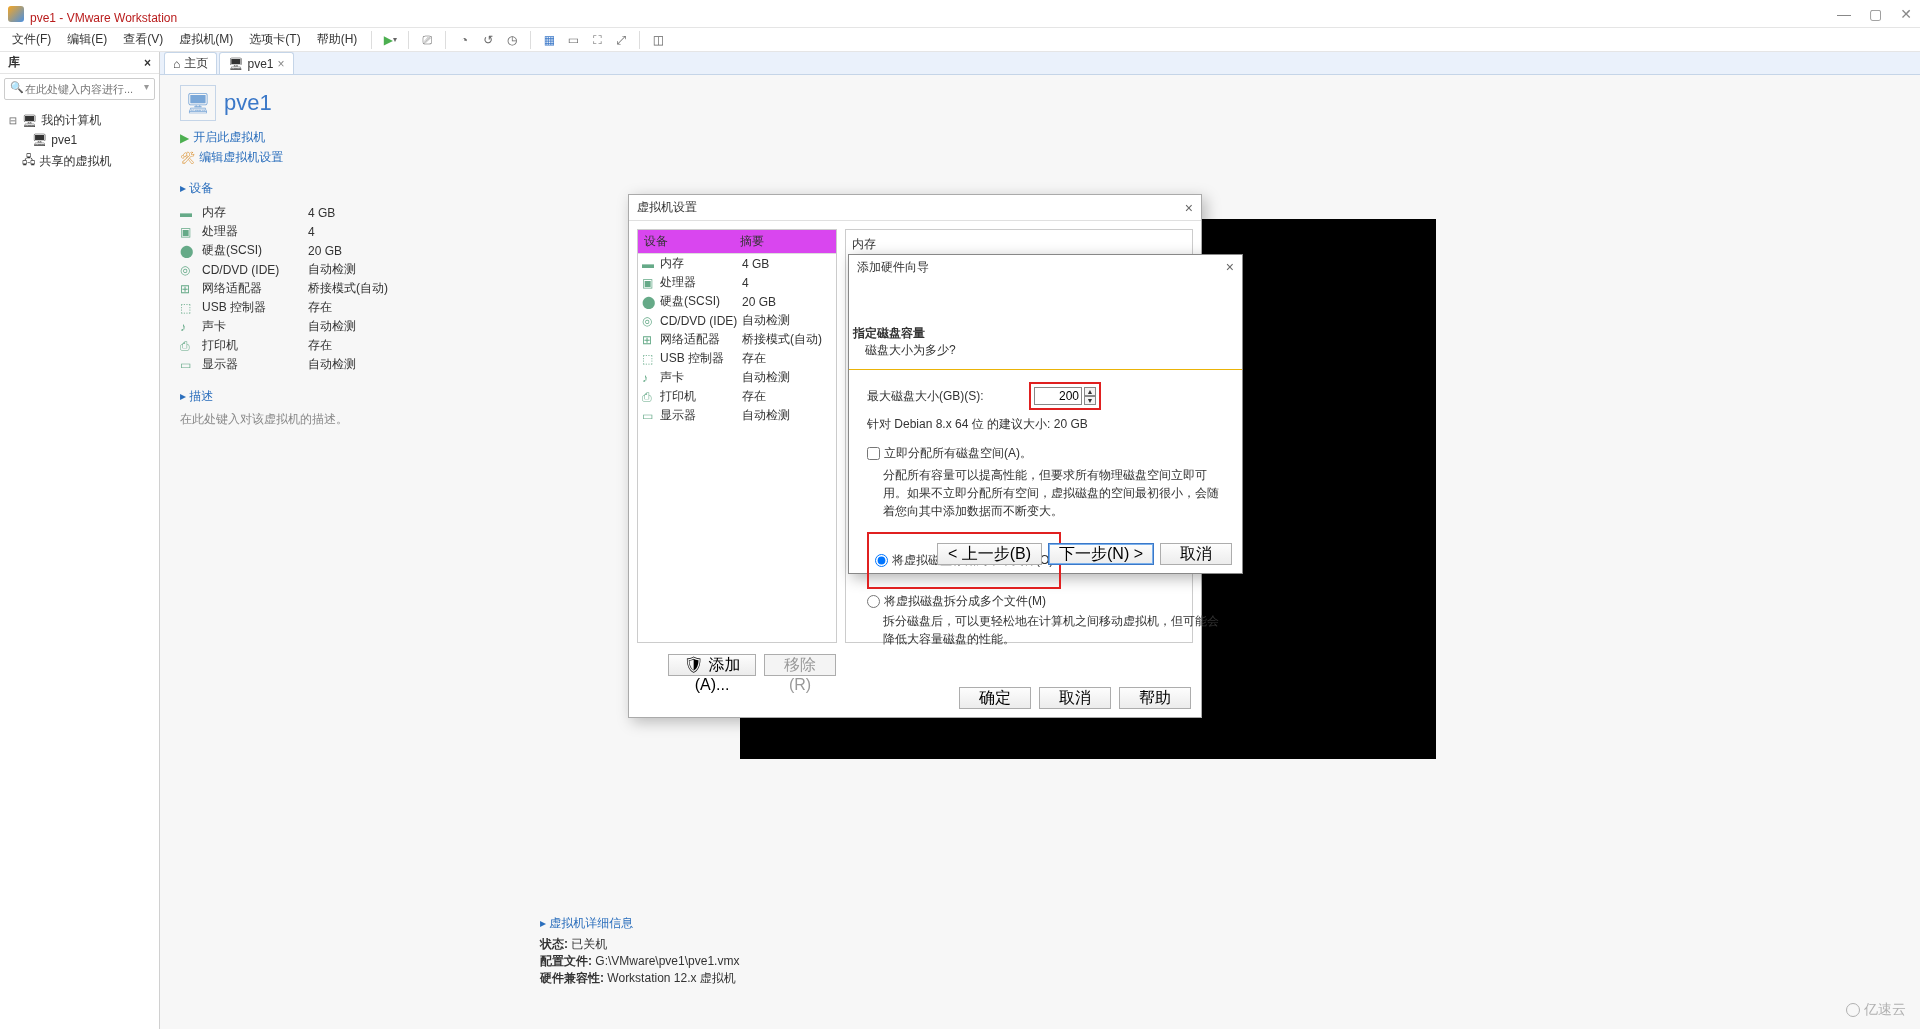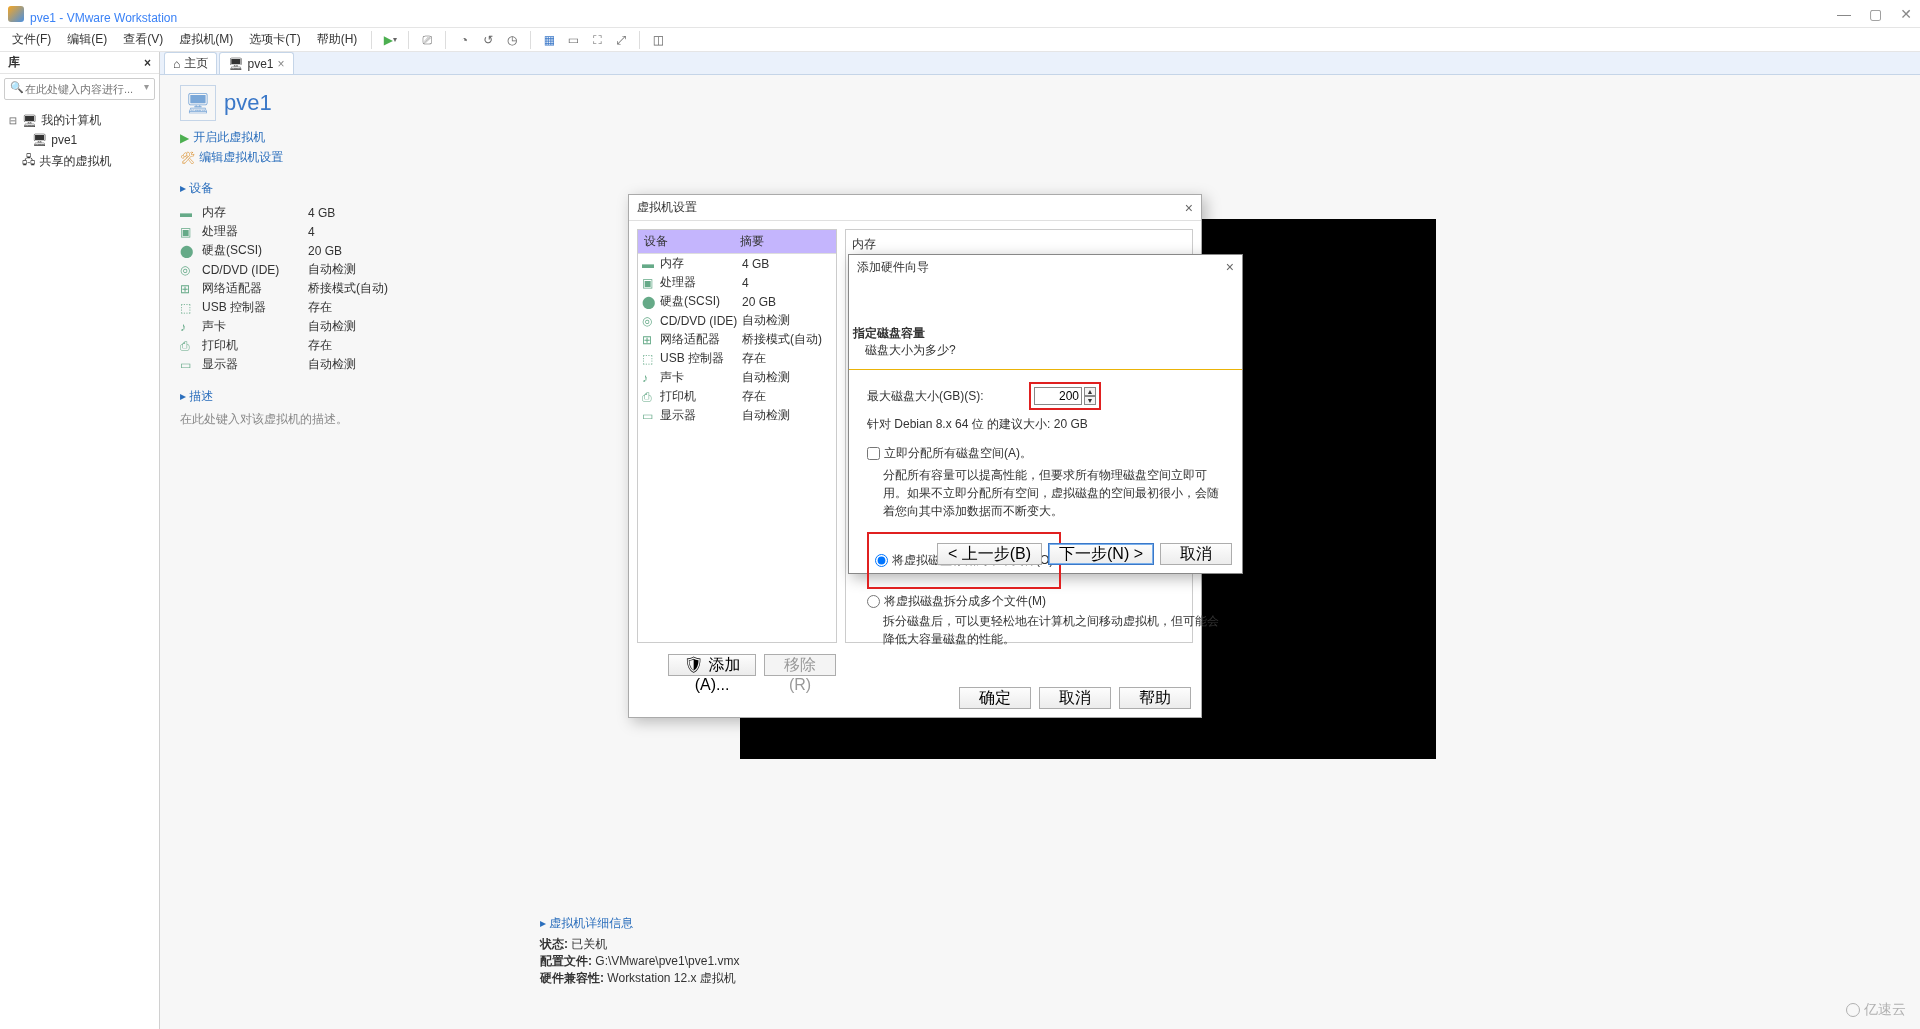--- a/index.html
+++ b/index.html
@@ -1,21 +1,21 @@
 <!DOCTYPE html>
 <html><head>
 <meta charset="utf-8">
 <style>
 * { box-sizing: border-box; margin: 0; padding: 0; font-family: "Microsoft YaHei", "Segoe UI", Tahoma, sans-serif; }
 body { background: #fff; font-size: 12px; color: #333; width: 1920px; height: 1029px; overflow: hidden; position: relative; }
 
 
 .titlebar { height: 28px; background: #fff; border-bottom: 1px solid #e5e5e5; display: flex; align-items: center; padding: 0 8px; }
 .titlebar .app-icon { width: 16px; height: 16px; background: linear-gradient(135deg,#f5a623,#4a90e2); border-radius: 3px; margin-right: 6px; }
-.titlebar .title { color: #3b82f6; font-size: 12px; flex: 1; margin-top: 8px; }
+.titlebar .title { color: #b91c1c; font-size: 12px; flex: 1; margin-top: 8px; }
 .titlebar .win-controls { display: flex; gap: 18px; color: #888; font-size: 14px; }
 .titlebar .win-controls span { cursor: pointer; }
 
 
 .menubar { height: 24px; display: flex; align-items: center; padding: 0 6px; gap: 4px; border-bottom: 1px solid #e5e5e5; }
 .menubar .menu-item { padding: 2px 6px; font-size: 12px; cursor: pointer; }
 .menubar .sep { width: 1px; height: 18px; background: #ddd; margin: 0 4px; }
 .toolbar-icon { width: 20px; height: 20px; display: flex; align-items: center; justify-content: center; color: #666; cursor: pointer; position: relative; }
 .play-icon { color: #4caf50; }
 
@@ -64,21 +64,21 @@
 
 
 .settings-dialog { position: absolute; left: 468px; top: 142px; width: 574px; height: 524px; background: #fff; border: 1px solid #aaa; box-shadow: 4px 4px 14px rgba(0,0,0,.25); z-index: 10; }
 .dlg-title { height: 26px; display:flex; align-items:center; justify-content:space-between; padding:0 8px; font-size:12px; border-bottom: 1px solid #e0e0e0; }
 .dlg-close { color:#666; cursor:pointer; font-size:14px; }
 .dlg-tabs { display:flex; border-bottom:1px solid #ccc; height: 24px; align-items:flex-end; padding-left: 6px; }
 .dlg-tab { padding: 3px 10px; border:1px solid #ccc; border-bottom:none; background:#fff; font-size:12px; margin-right:2px; cursor:pointer; }
 .dlg-tab.inactive { background:#f4f4f4; color:#666; }
 .dlg-body { display:flex; padding: 8px; gap: 8px; height: calc(100% - 92px); }
 .dev-panel { width: 200px; border:1px solid #ccc; position:relative; }
-.dev-header { display:flex; background:#c4b5fd; border-bottom:1px solid #ddd; font-size:12px;align-items:flex-end; }
+.dev-header { display:flex; background:#d946ef; border-bottom:1px solid #ddd; font-size:12px;align-items:flex-end; }
 .dev-header span:first-child { width: 96px; padding:3px 6px; }
 .dev-header span:last-child { padding:3px 6px; }
 .dev-row { display:flex; font-size:12px; padding:1px 4px; align-items:center; gap:4px; }
 .dev-row .i { width:14px; color:#6a8; }
 .dev-row .l { width: 78px; }
 .dev-buttons { position:absolute; bottom:-34px; left:30px; display:flex; gap:8px; }
 .btn { min-width: 72px; height: 22px; border:1px solid #adadad; background:linear-gradient(#fdfdfd,#ececec); font-size:16px; cursor:pointer; padding:0 10px; }
 .btn:disabled { color:#999; background:#f4f4f4; }
 .settings-right { flex:1; border:1px solid #ccc; padding:6px; font-size:12px; position:relative; }
 .dlg-footer { position:absolute; bottom: 8px; right:10px; display:flex; gap:8px; }

